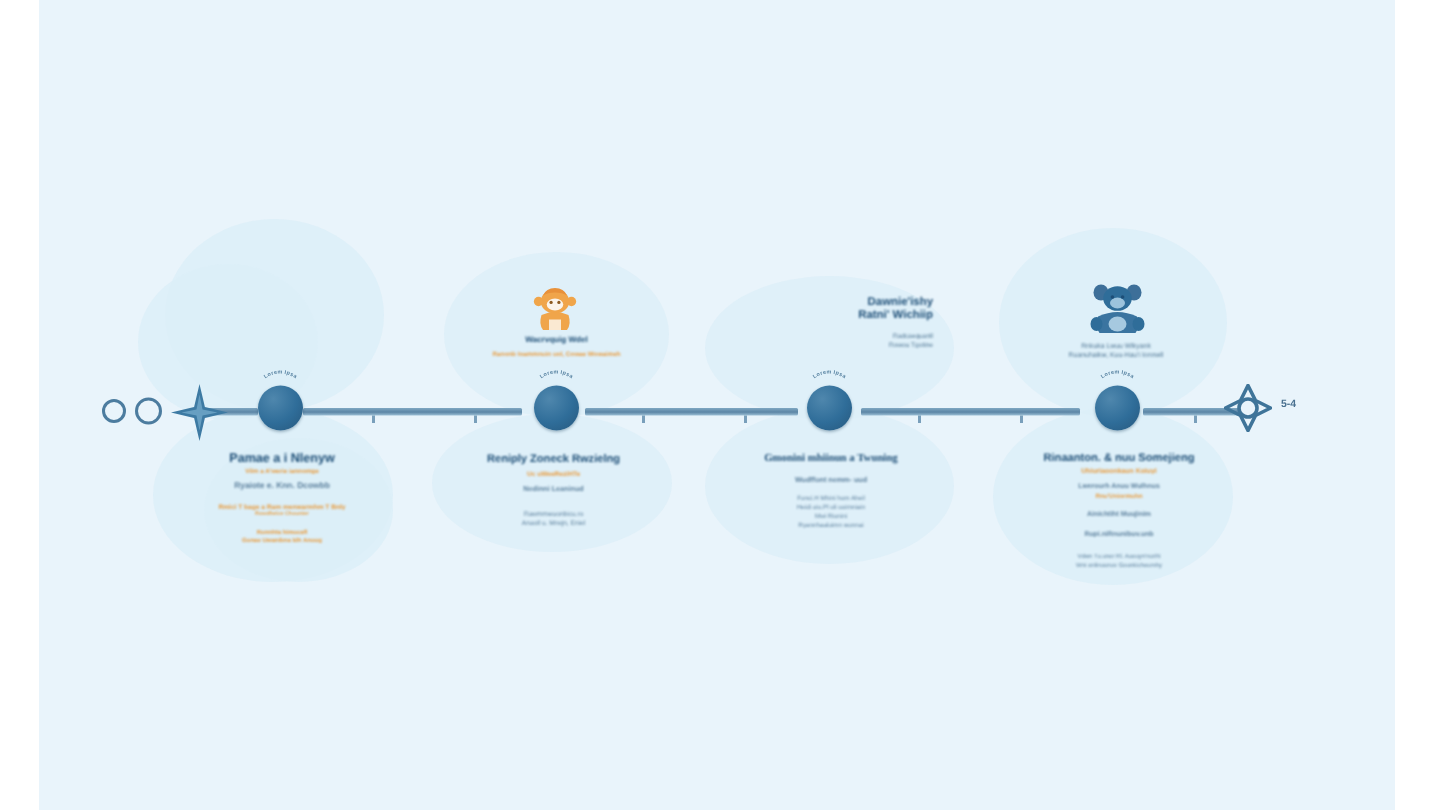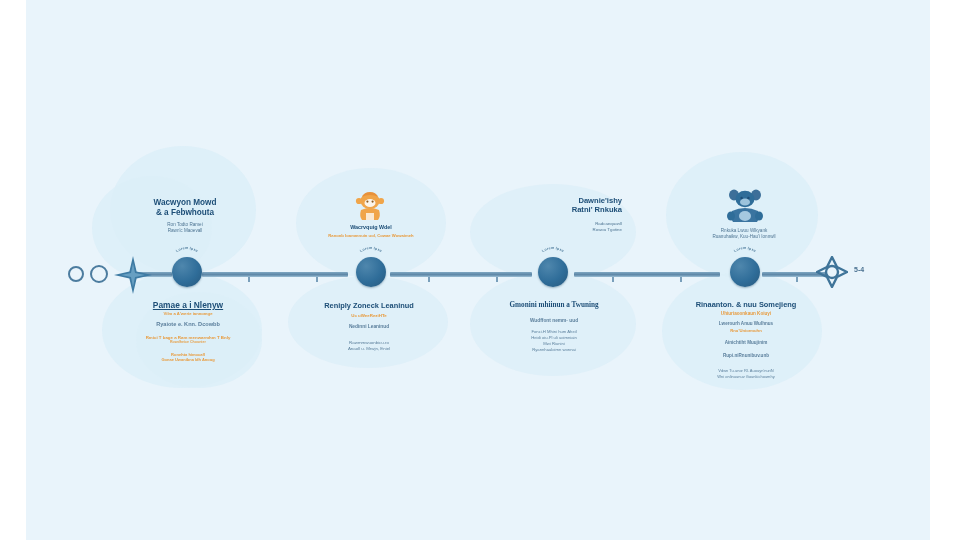--- a/index.html
+++ b/index.html
@@ -118,29 +118,23 @@
     <div class="node" style="left:146px;top:257px;">
       <svg class="arc" viewBox="0 0 44 26">
         <defs>
             <path id="arcp1" d="M5,20 A17,17 0 0 1 39,20"></path>
           </defs>
         <text><textPath href="#arcp1" startOffset="50%" text-anchor="middle">Lorem Ipsa</textPath></text>
       </svg>
       <div class="ball"></div>
     </div>
 
-    <div class="txt" style="left:84px;top:198px;width:150px;">
-      <div class="t-title" style="font-size:8.2px;">Wacwyon Mowd</div>
-      <div class="t-title" style="font-size:8.2px;">&amp; a Febwhouta</div>
-      <div class="t-cap" style="font-size:4.6px;margin-top:4px;">Ron Todto Ramei</div>
-      <div class="t-cap" style="font-size:4.6px;">Rawn'c Maoevall</div>
-    </div>
 
     <div class="txt" style="left:74px;top:300px;width:176px;">
-      <div class="t-title" style="font-size:8.4px;text-decoration:underline;">Pamae a i Nlenyw</div>
+      <div class="t-title" style="font-size:8.4px;">Pamae a i Nlenyw</div>
       <div class="t-accent" style="font-size:4.2px;margin-top:1px;">Vilm a A'werie iannomge</div>
       <div class="t-body" style="font-size:5.6px;margin-top:4px;font-weight:700;">Ryaiote e. Knn. Dcowbb</div>
       <div class="t-accent" style="font-size:4.4px;margin-top:7px;">Rmici  T  bage a Ram menwarmhm  T Bnly</div>
       <div class="t-accent" style="font-size:3.6px;opacity:.9;">Rowdheice Chounter</div>
       <div class="t-accent" style="font-size:4px;margin-top:8px;">Ronnhta himocafl</div>
       <div class="t-accent" style="font-size:4px;">Gonae Uwanibna ldh Anoug</div>
     </div>
 
     <div class="node" style="left:330px;top:257px;">
       <svg class="arc" viewBox="0 0 44 26">
@@ -163,40 +157,40 @@
       <path d="M8 20 q9-4 18 0 q2 6 -1 10 h-16 q-3-4 -1-10z" fill="#f0a54a"></path>
       <path d="M13 23 h8 v7 h-8z" fill="#fbf4ea" opacity=".85"></path>
     </svg>
 
     <div class="txt" style="left:276px;top:224px;width:138px;">
       <div class="t-title" style="font-size:5.4px;">Wacrvquig Wdel</div>
       <div class="t-accent" style="font-size:4.2px;margin-top:2px;">Ranonb Ioammnuin uol, Cowae Wowaimeh</div>
     </div>
 
     <div class="txt" style="left:272px;top:301px;width:142px;">
-      <div class="t-title" style="font-size:7.4px;">Reniply Zoneck Leaninud</div>
+      <div class="t-title" style="font-size:7.4px;">Reniply Zoneck Rwzielng</div>
       <div class="t-accent" style="font-size:4.4px;margin-top:3px;">Uc uWeeReziHTe</div>
       <div class="t-body" style="font-size:4.8px;margin-top:6px;font-weight:700;">Nedinni  Leaninud</div>
       <div class="t-body" style="font-size:4.4px;margin-top:9px;">Rawmmwuonbicu.ro</div>
       <div class="t-body" style="font-size:4.4px;">Anaoll u. Mrwjn, Eniel</div>
     </div>
 
     <div class="node" style="left:512px;top:257px;">
       <svg class="arc" viewBox="0 0 44 26">
         <defs>
             <path id="arcp3" d="M5,20 A17,17 0 0 1 39,20"></path>
           </defs>
         <text><textPath href="#arcp3" startOffset="50%" text-anchor="middle">Lorem Ipsa</textPath></text>
       </svg>
       <div class="ball"></div>
     </div>
 
     <div class="txt" style="left:458px;top:196px;width:138px;text-align:right;">
       <div class="t-title" style="font-size:7.6px;">Dawnie'ishy</div>
-      <div class="t-title" style="font-size:7.6px;">Ratni' Rnkuka</div>
+      <div class="t-title" style="font-size:7.6px;">Ratni' Wichiip</div>
       <div class="t-cap" style="font-size:4.4px;margin-top:6px;">Radcaequanll</div>
       <div class="t-cap" style="font-size:4.4px;">Rowou Tgotine</div>
     </div>
 
     <div class="txt" style="left:450px;top:301px;width:156px;">
       <div class="t-title" style="font-size:7.2px;font-family:Liberation Serif, serif;">Gmonini mhiinun a Twuning</div>
       <div class="t-body" style="font-size:4.8px;margin-top:8px;font-weight:700;">Wudffont  nemm- uud</div>
       <div class="t-body" style="font-size:4.2px;margin-top:4px;">Fonci.H  Mhini hum Aheil</div>
       <div class="t-body" style="font-size:4.2px;">Heidi oiu.Pl  uli uoimniain</div>
       <div class="t-body" style="font-size:4.2px;">Mwi  Riunini</div>

